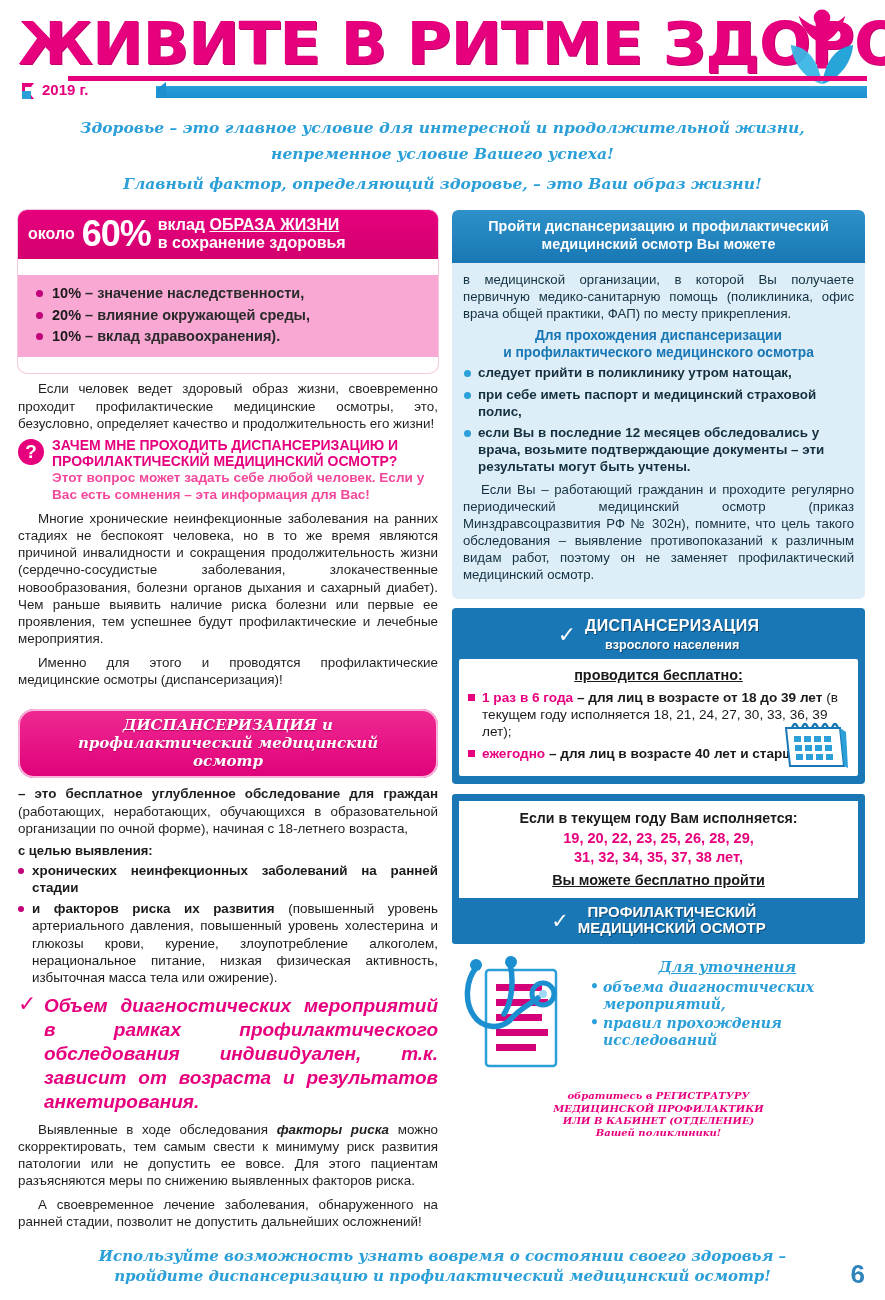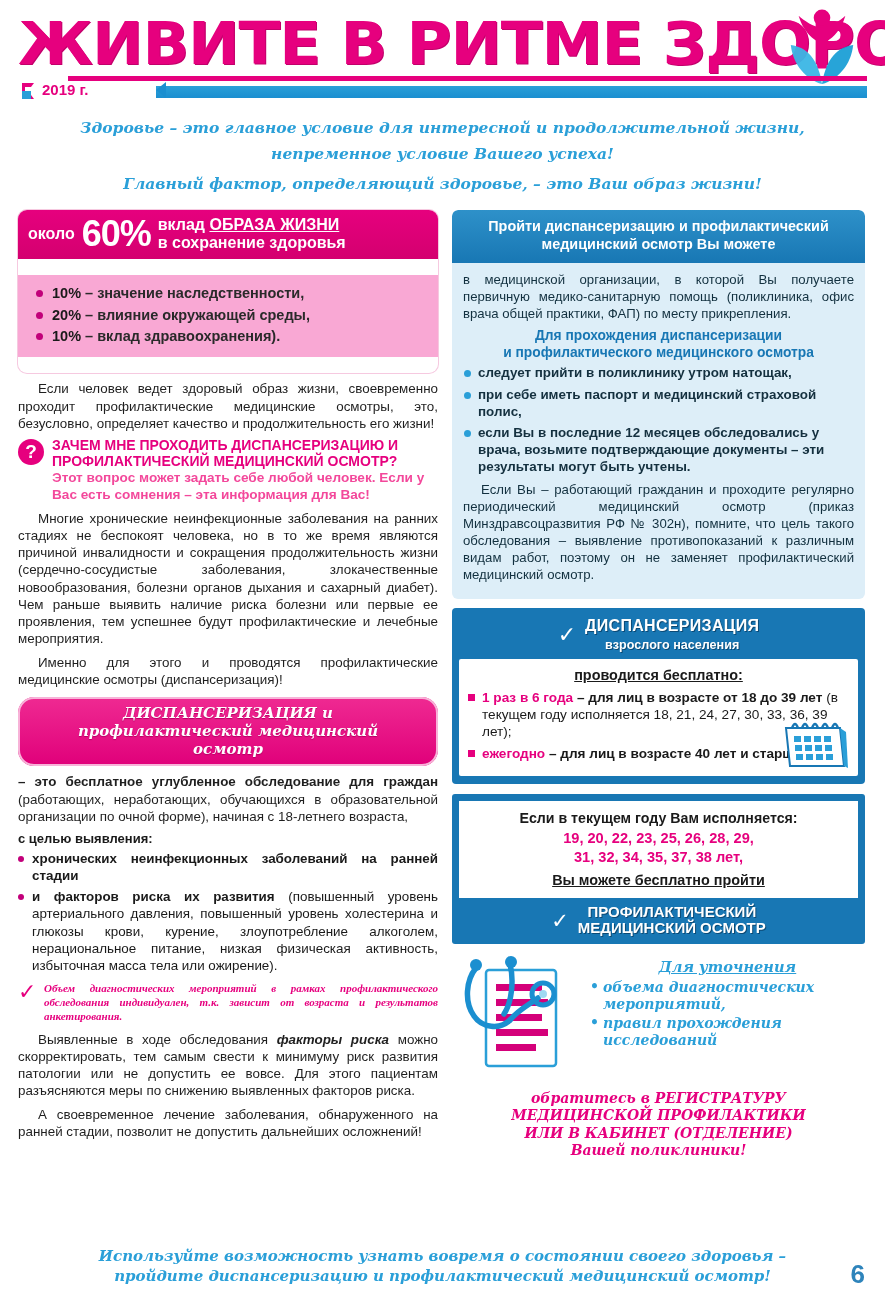--- a/index.html
+++ b/index.html
@@ -82,42 +82,42 @@
 
   
   .qblock{position:relative;padding-left:34px;margin-top:5px;}
   .qmark{position:absolute;left:0;top:2px;width:26px;height:26px;border-radius:50%;
     background:#e6007e;color:#fff;font-weight:bold;font-size:19px;text-align:center;line-height:26px;}
   .qtitle{color:#e6007e;font-weight:bold;font-size:14px;line-height:1.16;margin:0;}
   .qsub{color:#f3489b;font-weight:bold;font-size:13.6px;line-height:1.2;margin:1px 0 0;}
 
   
   .pink-banner{
-    margin:8px 0 6px;border-radius:16px;
+    margin:20px 0 6px;border-radius:16px;
     background:linear-gradient(#ea form,#e6007e);
     background:linear-gradient(#ef2a92,#e0007a);
     color:#fff;text-align:center;padding:7px 29px 8px;
     font-family:"DejaVu Serif","Liberation Serif",serif;
     font-style:italic;font-weight:bold;font-size:15px;line-height:1.22;
     box-shadow:inset 0 0 0 2px #f7b3d8;
     text-shadow:0 1px 1px #b40063;
   }
 
   .bold-lead{font-weight:bold;}
   .sub-head{font-size:13px;font-weight:bold;margin:6px 0 3px;}
   .bullet-l{position:relative;padding-left:14px;font-size:13.4px;line-height:1.28;
     text-align:justify;margin:4px 0;}
   .bullet-l:before{content:"";position:absolute;left:0;top:6px;width:6px;height:6px;border-radius:50%;
     background:#c2007a;}
   .bullet-l b{font-weight:bold;}
 
   .check-note{position:relative;padding-left:26px;margin:8px 0 4px;}
   .check-note .ck{position:absolute;left:0;top:-1px;color:#e6007e;font-size:22px;font-weight:bold;line-height:1;}
-  .check-note p{margin:0;color:#e6007e;font-family:Liberation Serif, serif;
-    font-style:italic;font-weight:bold;font-size:11px;line-height:1.26;text-align:justify;}
+  .check-note p{margin:0;color:#e6007e;font-family:Liberation Sans, sans-serif;
+    font-style:italic;font-weight:bold;font-size:19px;line-height:1.26;text-align:justify;}
 
   
   .blue-panel{background:#ddeef8;border-radius:6px;overflow:hidden;}
   .blue-head{
     background:linear-gradient(#2e91c9,#1877b4);
     color:#fff;text-align:center;font-weight:bold;font-size:14.4px;line-height:1.22;
     padding:8px 14px 9px;border-radius:6px 6px 0 0;
   }
   .blue-body{padding:8px 11px 10px;font-size:13.2px;line-height:1.3;text-align:justify;color:#12303f;}
   .blue-body p{margin:0 0 5px;}
@@ -157,21 +157,21 @@
   .clip-icon{flex:0 0 132px;height:130px;}
   .clarify-txt{flex:1;padding-top:4px;}
   .cl-title{text-align:center;color:#2a9fd8;font-family:"DejaVu Serif","Liberation Serif",serif;
     font-style:italic;font-weight:bold;font-size:14.6px;text-decoration:underline;margin:0 0 4px;}
   .cl-li{position:relative;padding-left:13px;color:#2a9fd8;
     font-family:"DejaVu Serif","Liberation Serif",serif;font-style:italic;font-weight:bold;
     font-size:14px;line-height:1.18;margin:3px 0;}
   .cl-li:before{content:"\2022";position:absolute;left:0;top:-1px;color:#2a9fd8;font-size:14px;}
   .cta{text-align:center;margin-top:6px;color:#e6007e;
     font-family:"DejaVu Serif","Liberation Serif",serif;font-style:italic;font-weight:bold;
-    font-size:14px;line-height:1.22;}
+    font-size:10px;line-height:1.22;}
 
   
   .footer{position:absolute;left:18px;right:18px;bottom:14px;text-align:center;}
   .footer p{margin:0;color:#2a9fd8;
     font-family:"DejaVu Serif","Liberation Serif",serif;font-style:italic;font-weight:bold;
     font-size:15px;line-height:1.3;}
   .pagenum{position:absolute;right:2px;bottom:-4px;color:#1877b4;font-weight:bold;font-size:26px;opacity:.9;}
 </style>
 </head>
 <body>

